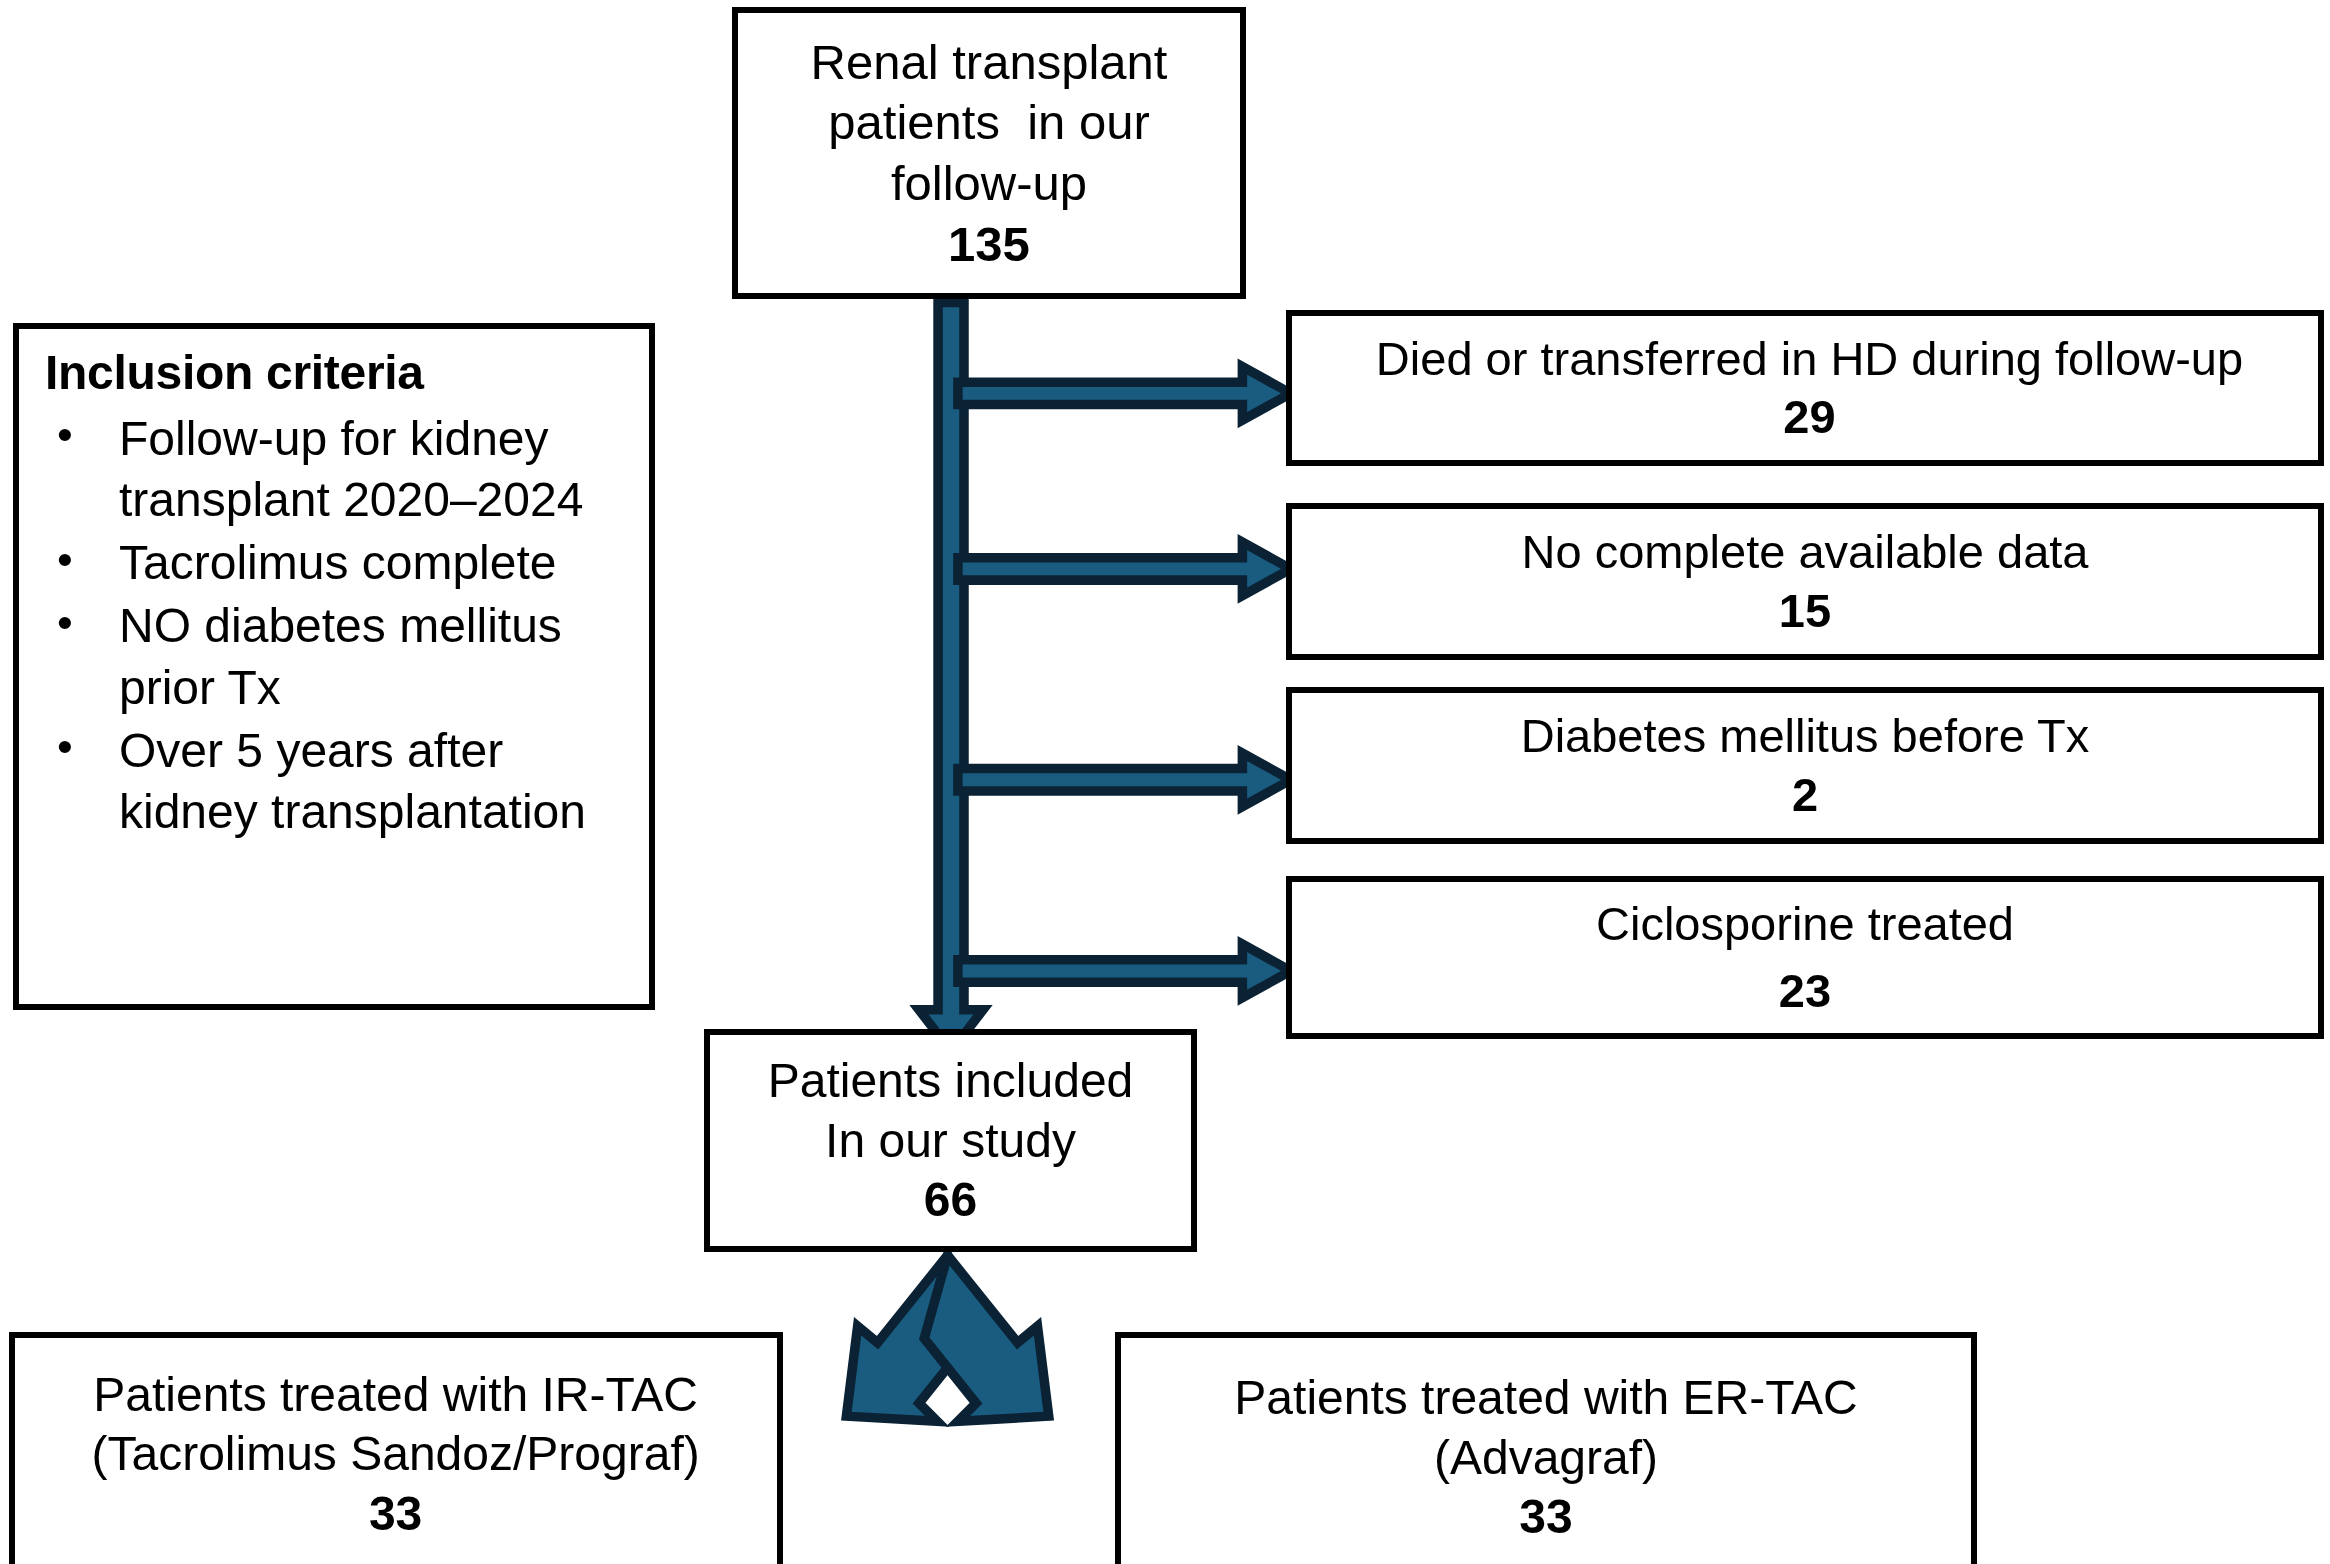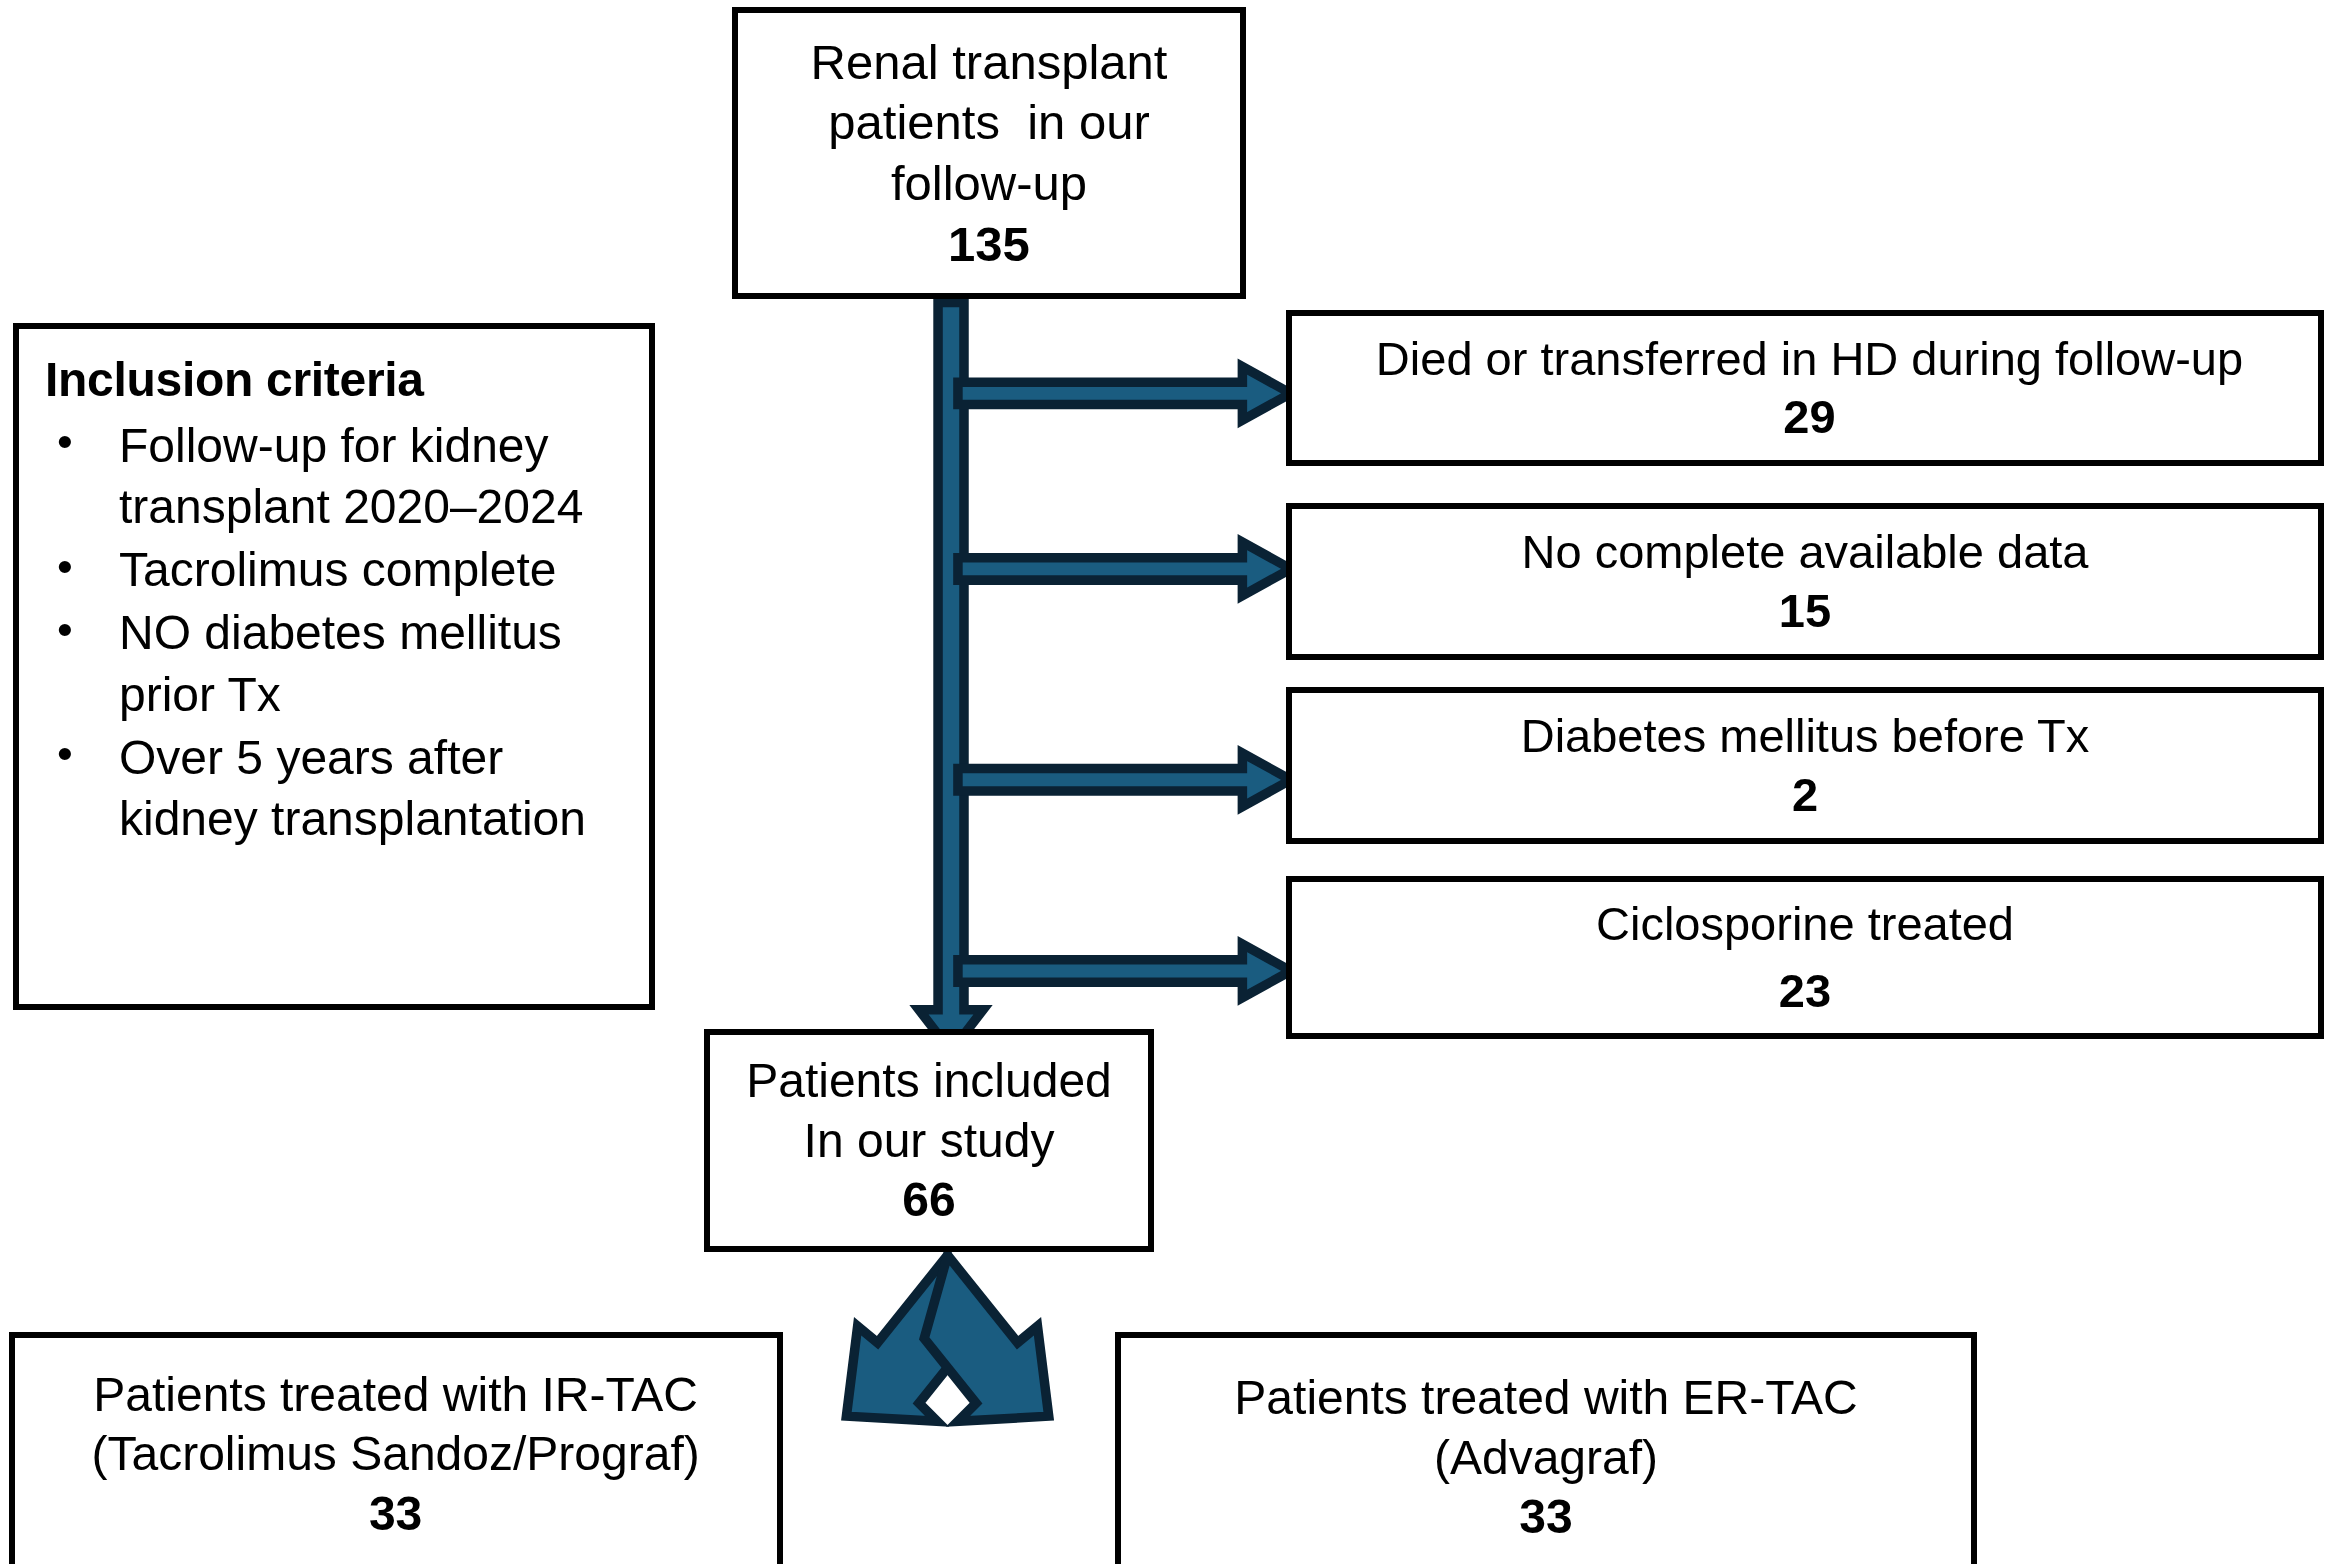--- a/index.html
+++ b/index.html
@@ -37,21 +37,21 @@
     left: 705px; top: 7px; width: 514px; height: 292px;
     font-size: 49px;
     margin-left: 27px;
   }
 
   
   #box-criteria {
     left: 13px; top: 323px; width: 642px; height: 687px;
     display: block;
     text-align: left;
-    padding: 21px 26px 0 26px;
+    padding: 14px 26px 0 26px;
     font-size: 48px;
   }
   #box-criteria .crit-title {
     font-weight: bold;
     font-size: 48px;
     display: block;
     margin-bottom: 5.2px;
     letter-spacing: -0.3px;
   }
   #box-criteria ul {
@@ -75,21 +75,21 @@
     left: 1286px; width: 1038px;
     font-size: 47px;
   }
   #box-ex-0 { top: 310px;  height: 156px; padding-left: 9px; }
   #box-ex-1 { top: 503px;  height: 157px; }
   #box-ex-2 { top: 687px;  height: 157px; }
   #box-ex-3 { top: 876px; height: 163px; gap: 9px; }
 
   
   #box-included {
-    left: 704px; top: 1029px; width: 450px; height: 223px;
+    left: 704px; top: 1029px; width: 493px; height: 223px;
     font-size: 48px;
   }
 
   
   #box-arm-0 {
     left: 8.6px; top: 1332px; width: 774px; height: 244px;
     font-size: 48px;
   }
   #box-arm-1 {
     left: 1115px; top: 1332px; width: 862px; height: 251px;

